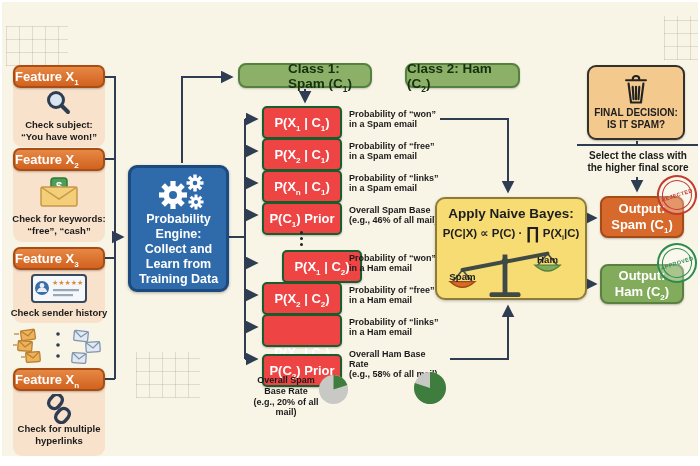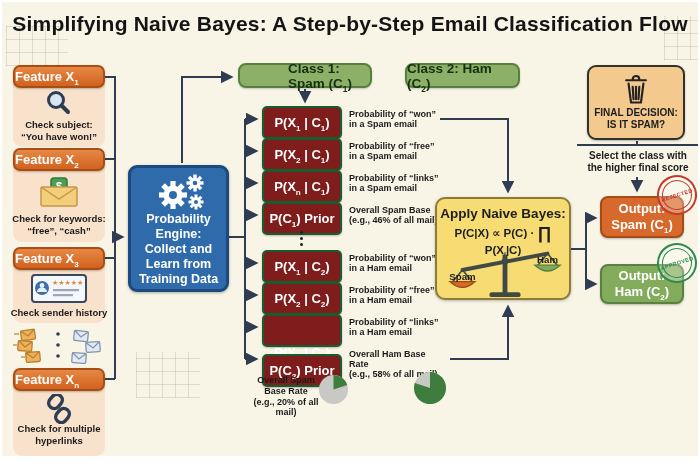--- a/index.html
+++ b/index.html
@@ -26,29 +26,29 @@
   
   #engine{position:absolute;left:128px;top:165px;width:101px;height:127px;background:#2f6bab;
     border:3px solid #1c4a7e;border-radius:9px;box-sizing:border-box;box-shadow:0 1px 3px rgba(0,0,0,.3);}
   #engine-label{position:absolute;left:0;top:44px;width:100%;text-align:center;color:#fff;
     font-size:12.5px;line-height:15px;font-weight:700;white-space:pre-line;}
   
   .clshead{position:absolute;top:63px;height:25px;background:#8db069;border:2px solid #55813f;
     border-radius:8px;box-sizing:border-box;display:flex;align-items:center;justify-content:center;
     font-size:13.5px;font-weight:700;color:#15300f;box-shadow:0 1px 2px rgba(0,0,0,.2);}
   
-  .pbox{position:absolute;left:262px;width:80px;height:33px;background:#7f1d1d;border:2px solid #195c2d;
+  .pbox{position:absolute;left:262px;width:80px;height:33px;background:#ef4444;border:2px solid #195c2d;
     border-radius:5px;box-sizing:border-box;display:flex;align-items:center;justify-content:center;
     color:#fff;font-size:13px;font-weight:700;box-shadow:0 1px 2px rgba(0,0,0,.25);}
   .pdesc{position:absolute;left:349px;width:98px;font-size:9px;line-height:10px;font-weight:700;
     color:#1b1b1b;white-space:pre-line;}
   .vdots{position:absolute;display:flex;flex-direction:column;align-items:center;gap:3px;}
   .vdots i{width:3px;height:3px;border-radius:50%;background:#222;}
   
-  #nb{position:absolute;left:435px;top:197px;width:136px;height:103px;background:#f7dc74;
+  #nb{position:absolute;left:435px;top:197px;width:152px;height:103px;background:#f7dc74;
     border:2px solid #8d7b36;border-radius:10px;box-sizing:border-box;box-shadow:0 1px 3px rgba(0,0,0,.25);}
   #nb-title{position:absolute;left:0;top:7px;width:100%;text-align:center;font-size:13.5px;font-weight:800;color:#1d1d1d;}
   #nb-formula{position:absolute;left:0;top:25px;width:100%;text-align:center;font-size:11.5px;font-weight:700;color:#1d1d1d;}
   .big-op{font-size:17px;vertical-align:-2px;font-weight:700;}
   
   #decision{position:absolute;left:587px;top:65px;width:98px;height:75px;background:#f3c98d;
     border:2.5px solid #33312b;border-radius:9px;box-sizing:border-box;box-shadow:0 1px 2px rgba(0,0,0,.25);}
   #decision-title{position:absolute;left:0;top:40px;width:100%;text-align:center;font-size:10px;
     line-height:12px;font-weight:800;color:#1d1d1d;white-space:pre-line;}
   #decision-note{position:absolute;left:577px;top:150px;width:122px;text-align:center;font-size:10px;
@@ -74,21 +74,20 @@
 </head>
 <body>
 
 <div id="canvas">
   <div id="paper"></div>
 
   <div class="grid" style="left:6px;top:26px;width:62px;height:40px;"></div>
   <div class="grid" style="left:664px;top:16px;width:34px;height:44px;"></div>
   <div class="grid" style="left:136px;top:352px;width:64px;height:46px;"></div>
 
-  <div id="title">Simplifying Naive Bayes: A Step-by-Step Email Classification Flow</div>
 
   <svg id="connectors" width="700" height="466" viewBox="0 0 700 466">
     <defs>
       <marker id="arr" viewBox="0 0 10 10" refX="8" refY="5" markerWidth="6.5" markerHeight="6.5" orient="auto-start-reverse">
         <path d="M0,0 L10,5 L0,10 z" fill="#2e3d52"></path>
       </marker>
     </defs>
     <g stroke="#2e3d52" stroke-width="2" fill="none">
 
       <path d="M104,77 H115 V379 M104,159 H115 M104,258 H115 M104,379 H115"></path>
@@ -300,21 +299,21 @@
     </div>
   <div class="pdesc" style="top:205px;">Overall Spam Base
 (e.g., 46% of all mail)</div>
 
   <div class="vdots" style="left:300px;top:231px;">
     <i></i>
       <i></i>
       <i></i>
   </div>
 
-  <div class="pbox" style="top:250px;">
+  <div class="pbox" style="top:250px;margin-left:20px;">
       <span style="white-space: pre-line;">P(X<sub>1</sub> | C<sub>2</sub>)</span>
     </div>
   <div class="pdesc" style="top:253px;">Probability of “won”
 in a Ham email</div>
   <div class="pbox" style="top:282px;">
       <span style="white-space: pre-line;">P(X<sub>2</sub> | C<sub>2</sub>)</span>
     </div>
   <div class="pdesc" style="top:285px;">Probability of “free”
 in a Ham email</div>
   <div class="pbox" style="top:314px;">

